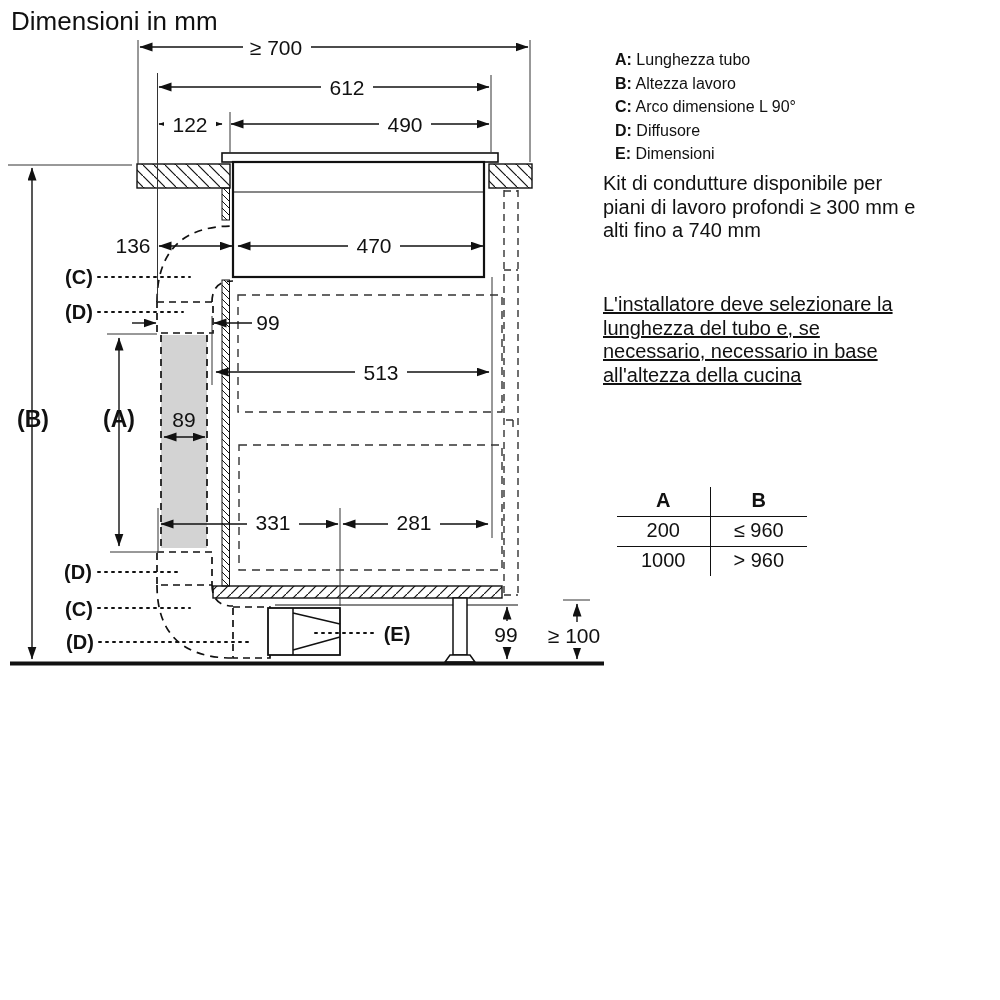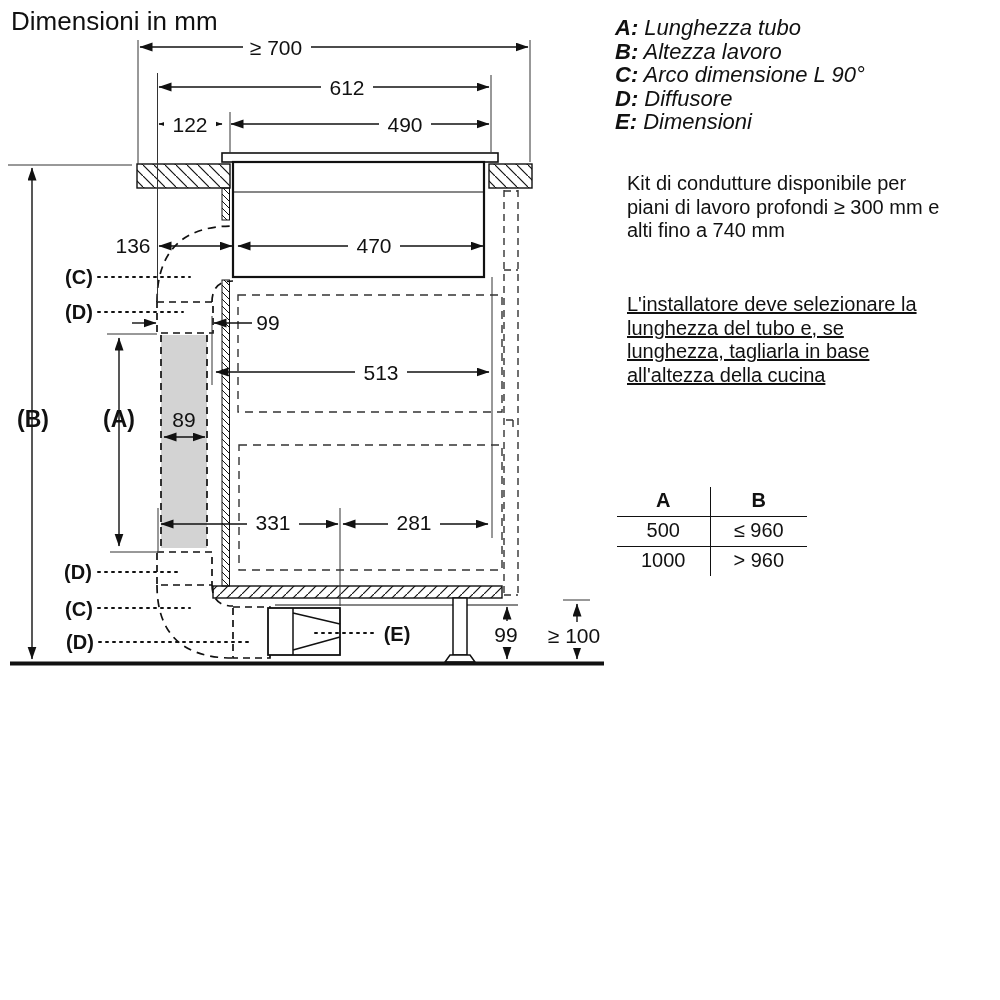--- a/index.html
+++ b/index.html
@@ -1,22 +1,22 @@
 <!DOCTYPE html>
 <html><head>
 <meta charset="utf-8">
 <style>
   html,body{margin:0;padding:0;background:#ffffff;}
   #stage{position:relative;width:1000px;height:1000px;background:#fff;
          font-family:"Liberation Sans", sans-serif;color:#111;overflow:hidden;}
   #drawing{position:absolute;left:0;top:0;}
   .title{position:absolute;left:11px;top:6px;font-size:26px;color:#111;}
-  .legend{position:absolute;left:615px;top:16px;font-size:22px;line-height:23.6px;font-style:italic;}
+  .legend{position:absolute;left:615px;top:48px;font-size:16px;line-height:23.6px;}
   .legend .key{font-weight:bold;}
-  .note{position:absolute;left:627px;font-size:20px;line-height:23.6px;}
+  .note{position:absolute;left:603px;font-size:20px;line-height:23.6px;}
   #note-kit{top:172px;}
   #note-installer{top:293px;text-decoration:underline;}
   .spec-table{position:absolute;left:617px;top:487px;width:190px;font-size:20px;}
   .spec-table .trow{display:flex;}
   .spec-table .c1{width:93px;text-align:center;border-right:1.6px solid #111;
                   padding:2px 0 4px 0;}
   .spec-table .c2{width:97px;text-align:center;padding:2px 0 4px 0;}
   .spec-table .trow.h .c1,.spec-table .trow.h .c2{font-weight:bold;border-bottom:1.6px solid #111;}
   .spec-table .trow.r1 .c1,.spec-table .trow.r1 .c2{border-bottom:1.6px solid #111;}
   svg text{font-family:"Liberation Sans", sans-serif;fill:#111;}
@@ -219,31 +219,31 @@
 </div>
 
 <div class="note" id="note-kit">
   <div>Kit di condutture disponibile per</div>
   <div>piani di lavoro profondi ≥ 300 mm e</div>
   <div>alti fino a 740 mm</div>
 </div>
 <div class="note" id="note-installer">
   <div>L'installatore deve selezionare la</div>
   <div>lunghezza del tubo e, se</div>
-  <div>lunghezza, tagliarla in base</div>
+  <div>necessario, necessario in base</div>
   <div>all'altezza della cucina</div>
 </div>
 
 <div class="spec-table">
   <div class="trow h">
     <div class="c1">A</div>
     <div class="c2">B</div>
   </div>
   <div class="trow r1">
-    <div class="c1">500</div>
+    <div class="c1">200</div>
     <div class="c2">≤ 960</div>
   </div>
   <div class="trow r2">
     <div class="c1">1000</div>
     <div class="c2">&gt; 960</div>
   </div>
 </div>
 
 </div>
 

